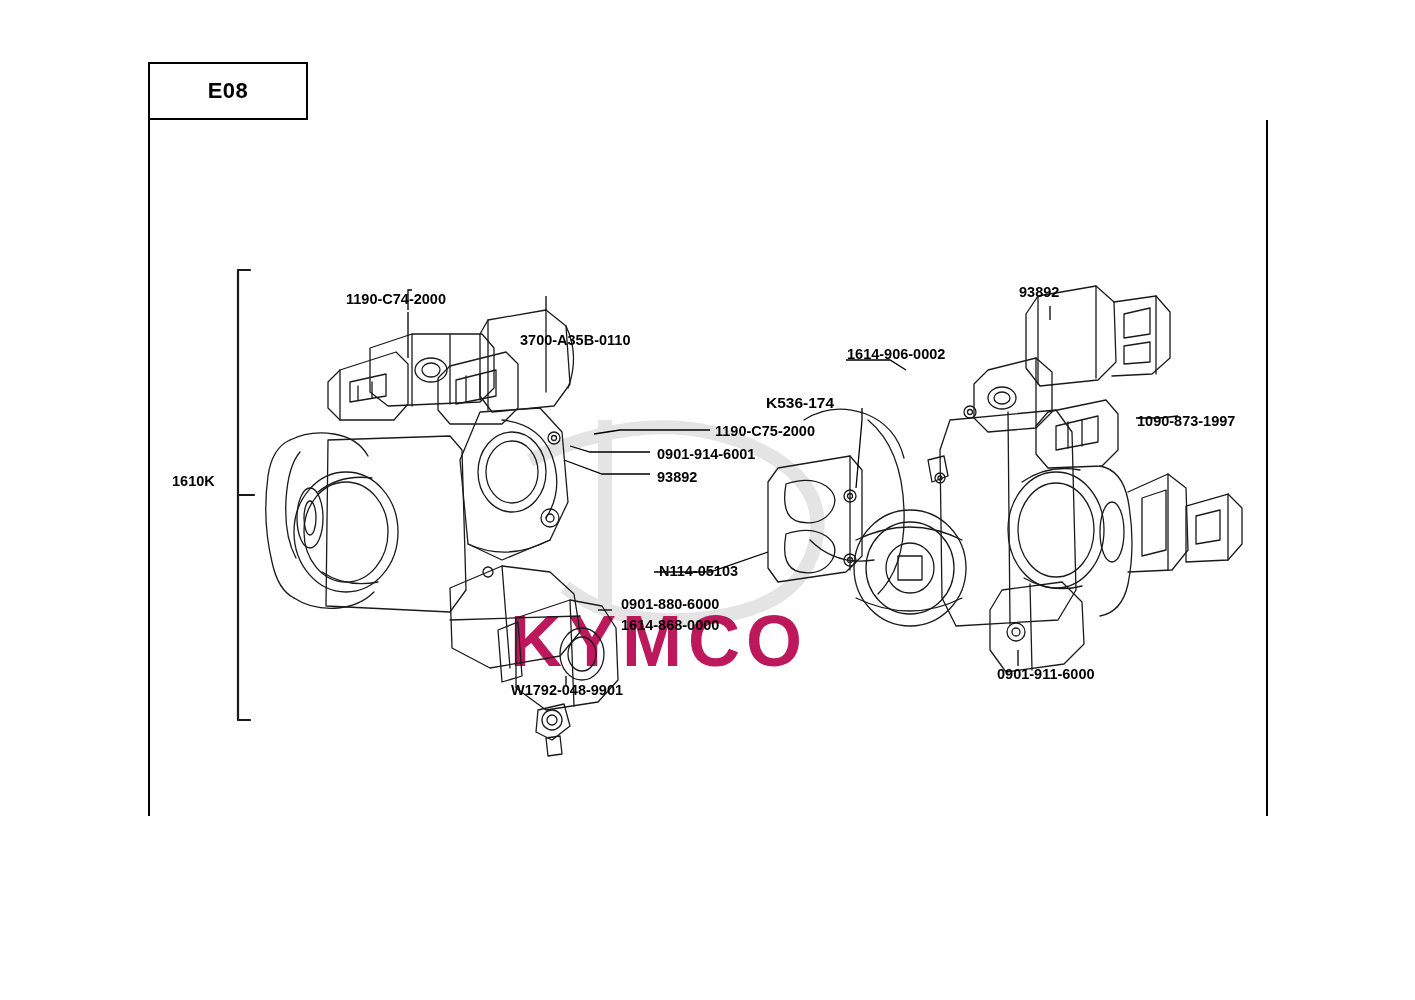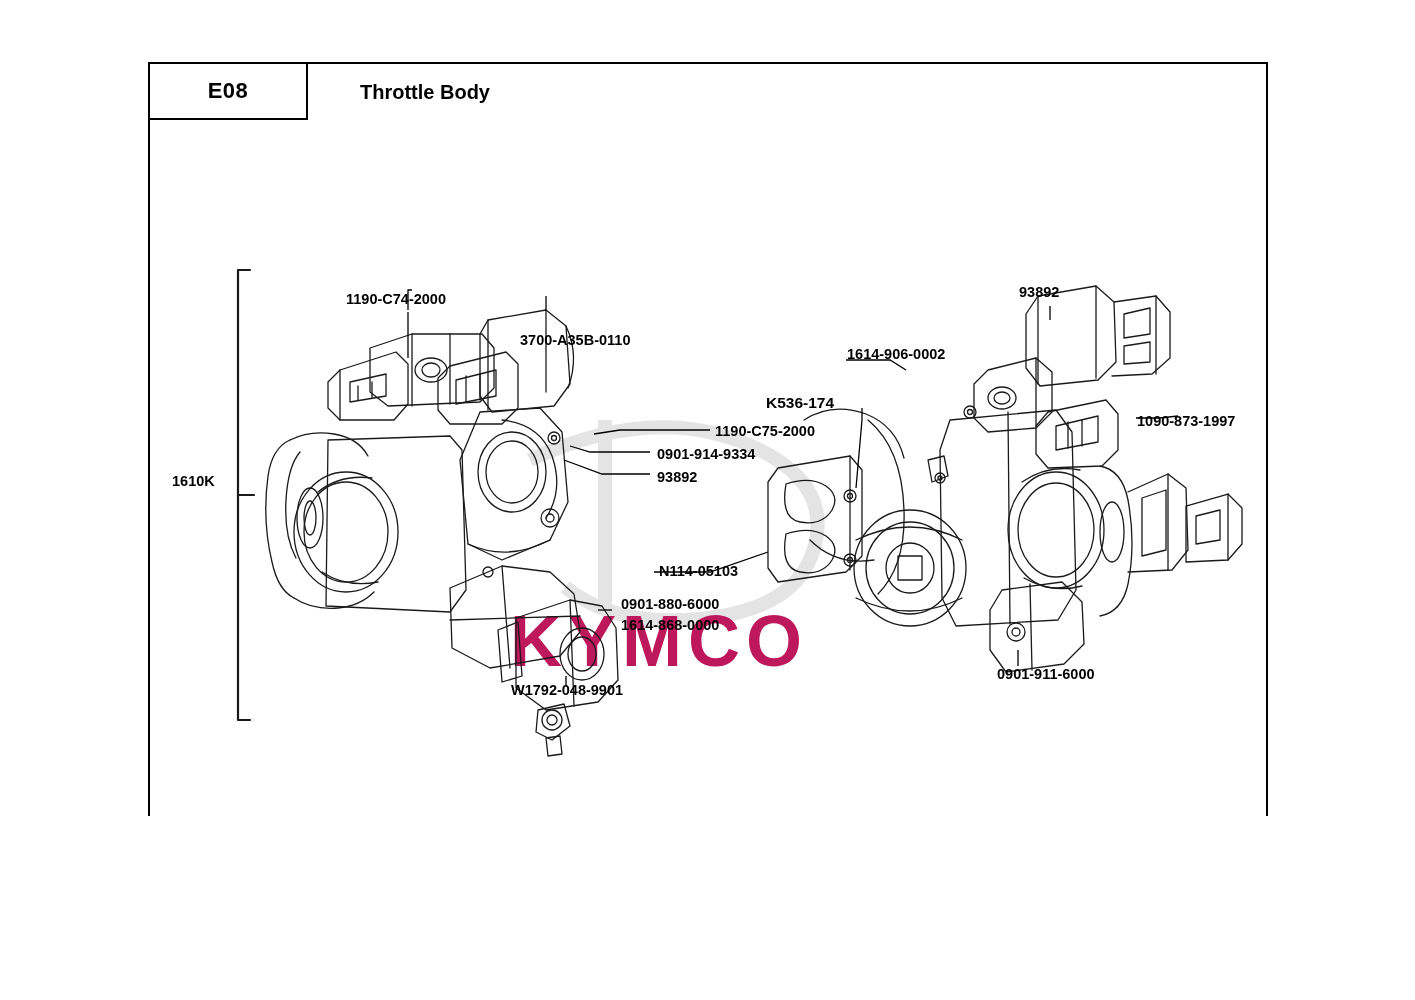--- a/index.html
+++ b/index.html
@@ -111,23 +111,20 @@
   }
 </style>
 </head>
 <body>
 
 <div id="page">
 
   <div class="header-box">
     <span class="header-code">E08</span>
   </div>
-  <div class="header-title-bar">
-    <span class="header-title">Throttle Body</span>
-  </div>
 
   <div class="frame">
 
     <div class="watermark">
       <svg class="drawing" width="1116" height="816" viewBox="0 0 1116 816" xmlns="http://www.w3.org/2000/svg">
         <g stroke="#e4e4e4" stroke-width="14" fill="none">
           <path d="M380 340 q 130 -60 230 -10 q 70 35 55 95 q -15 60 -100 72 q -95 14 -150 -30"></path>
           <path d="M455 300 l 0 185"></path>
         </g>
       </svg>
@@ -297,21 +294,21 @@
         <path d="M986 298 L1010 298 L1028 296"></path>
 
         <path d="M868 546 L868 530"></path>
       </g>
     </svg>
 
     <div>
       <div class="lbl" style="left:22px;  top:352px;">1610K</div>
       <div class="lbl" style="left:196px; top:170px;">1190-C74-2000</div>
       <div class="lbl" style="left:370px; top:167px;margin-top:44px;">3700-A35B-0110</div>
-      <div class="lbl" style="left:507px; top:325px;">0901-914-9334</div>
+      <div class="lbl" style="left:507px; top:325px;">0901-914-6001</div>
       <div class="lbl" style="left:507px; top:348px;">93892</div>
       <div class="lbl" style="left:565px; top:302px;">1190-C75-2000</div>
       <div class="lbl" style="left:471px; top:475px;">0901-880-6000</div>
       <div class="lbl" style="left:471px; top:496px;">1614-868-0000</div>
       <div class="lbl" style="left:361px; top:561px;">W1792-048-9901</div>
       <div class="lbl" style="left:509px; top:442px;">N114-05103</div>
       <div class="lbl big" style="left:616px; top:273px;">K536-174</div>
       <div class="lbl" style="left:697px; top:225px;">1614-906-0002</div>
       <div class="lbl" style="left:869px; top:163px;">93892</div>
       <div class="lbl" style="left:987px; top:292px;">1090-873-1997</div>

